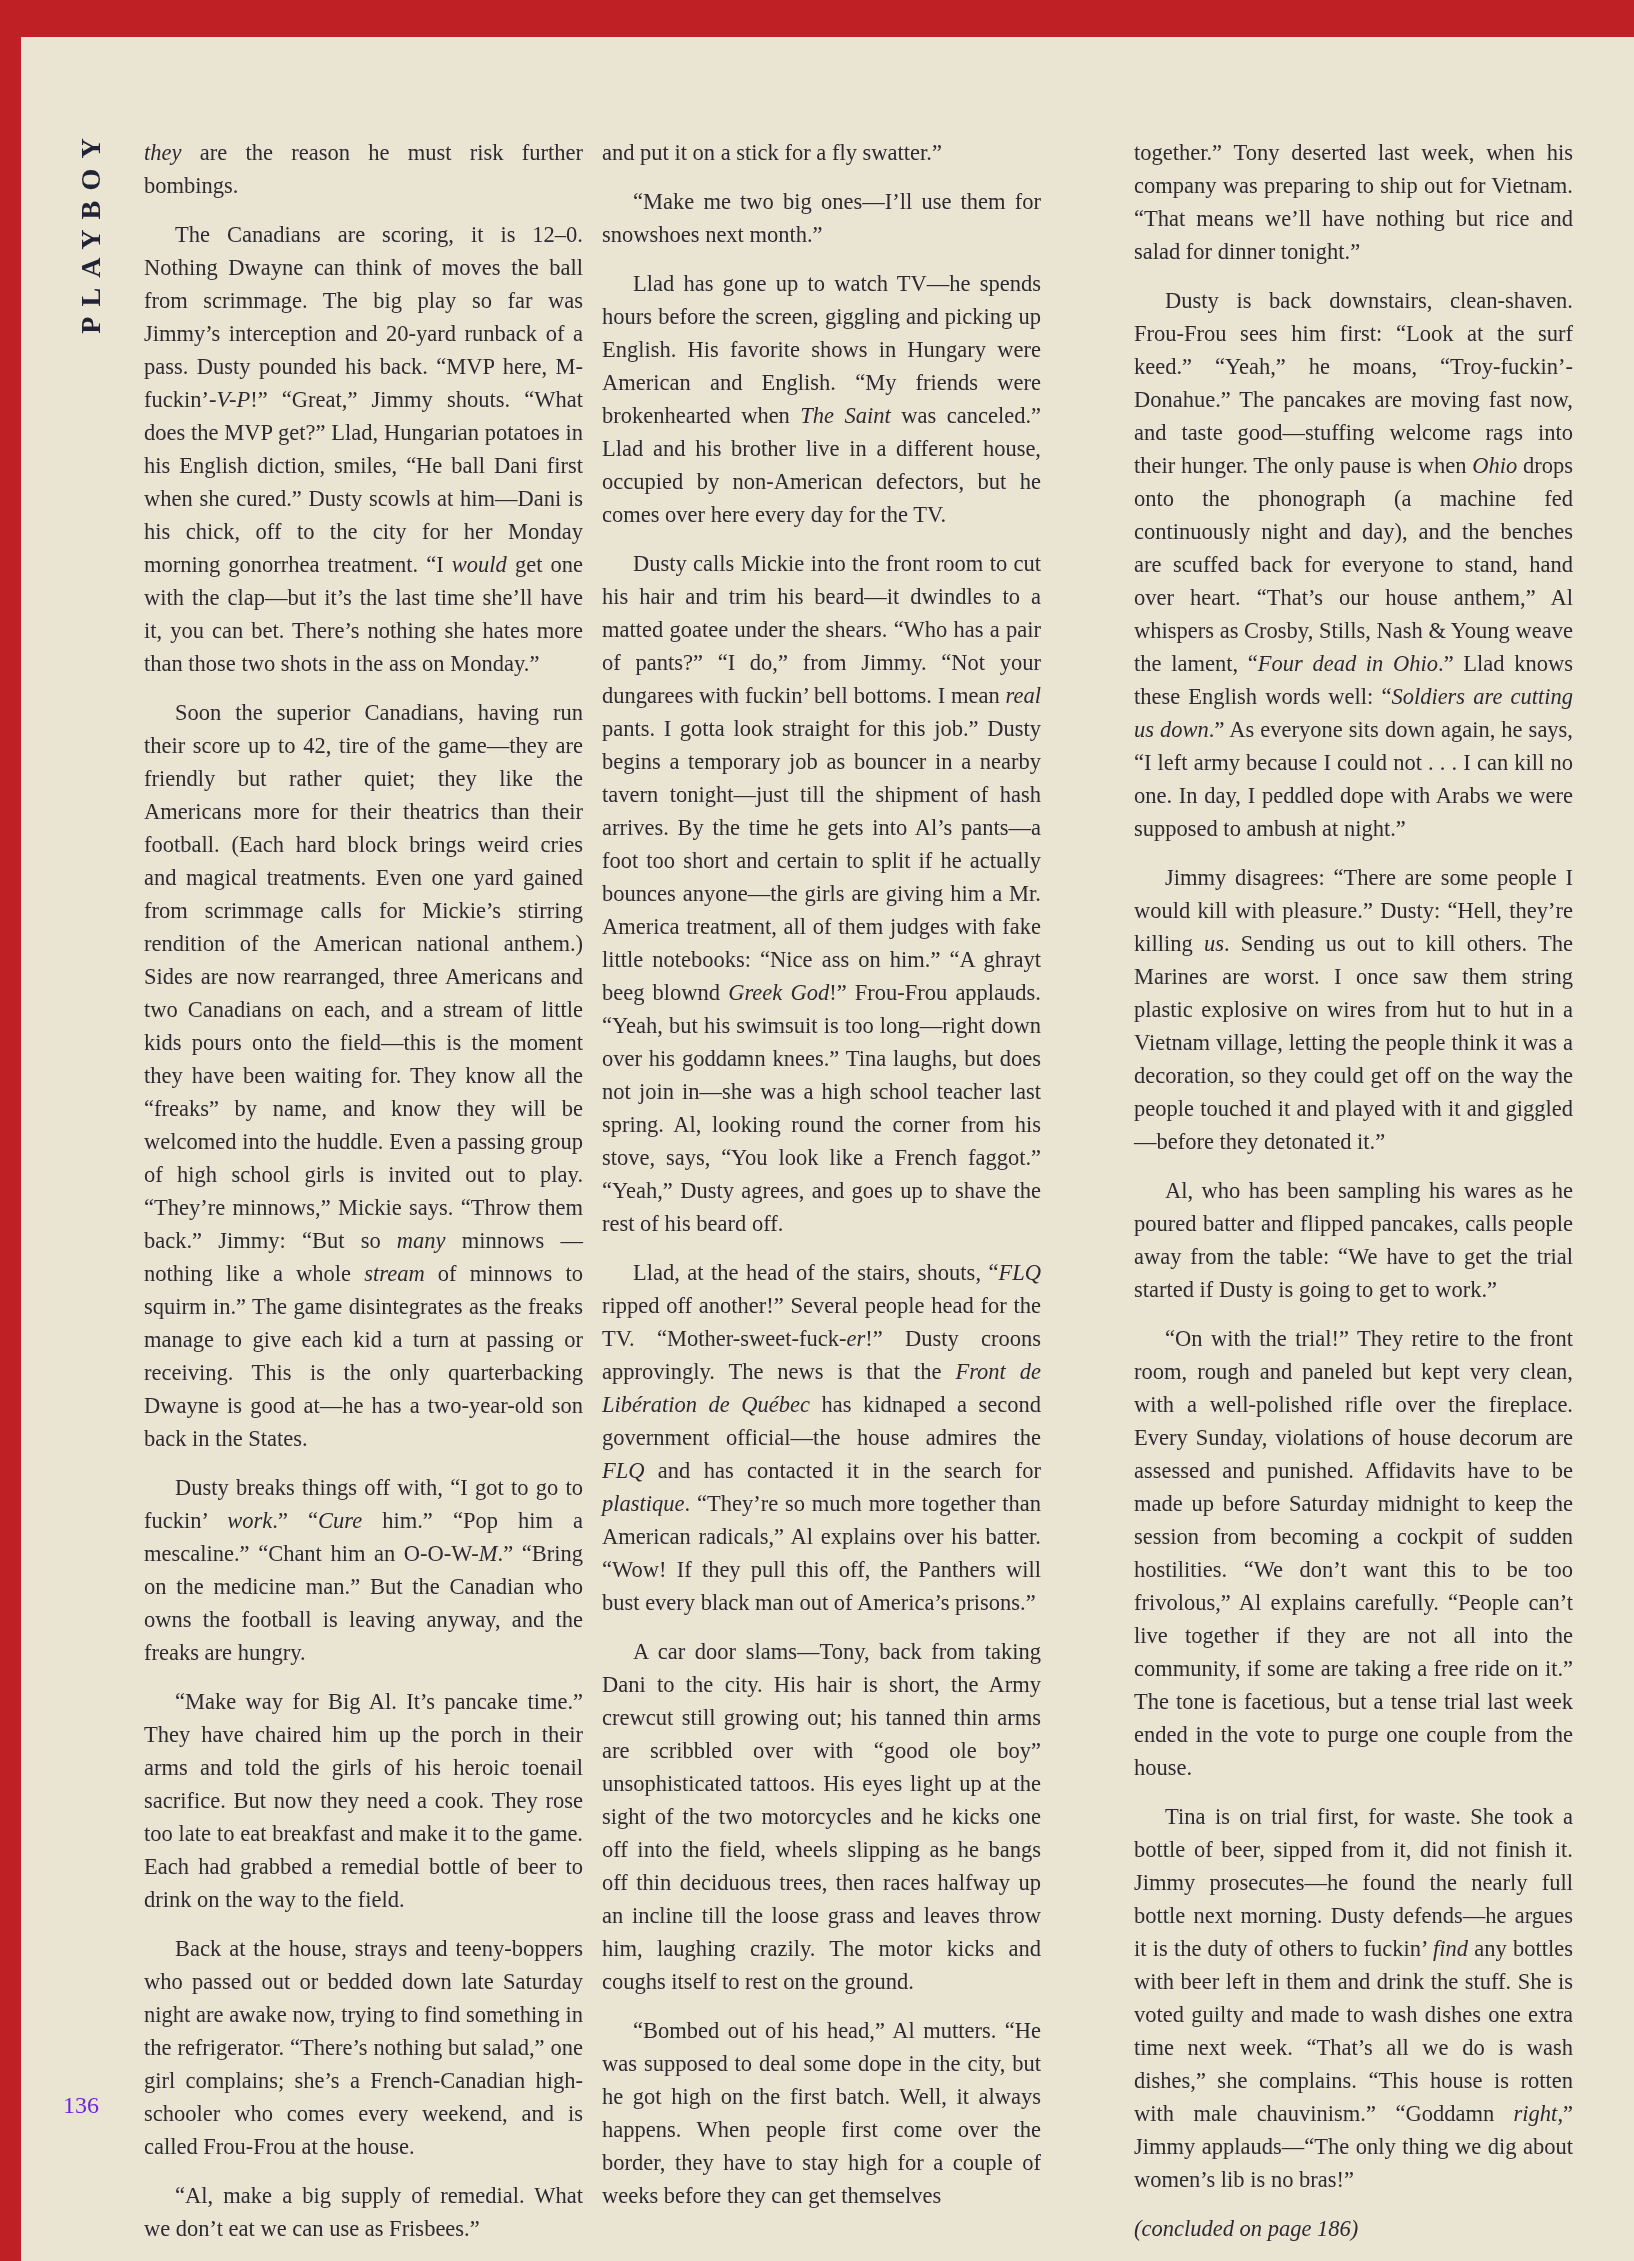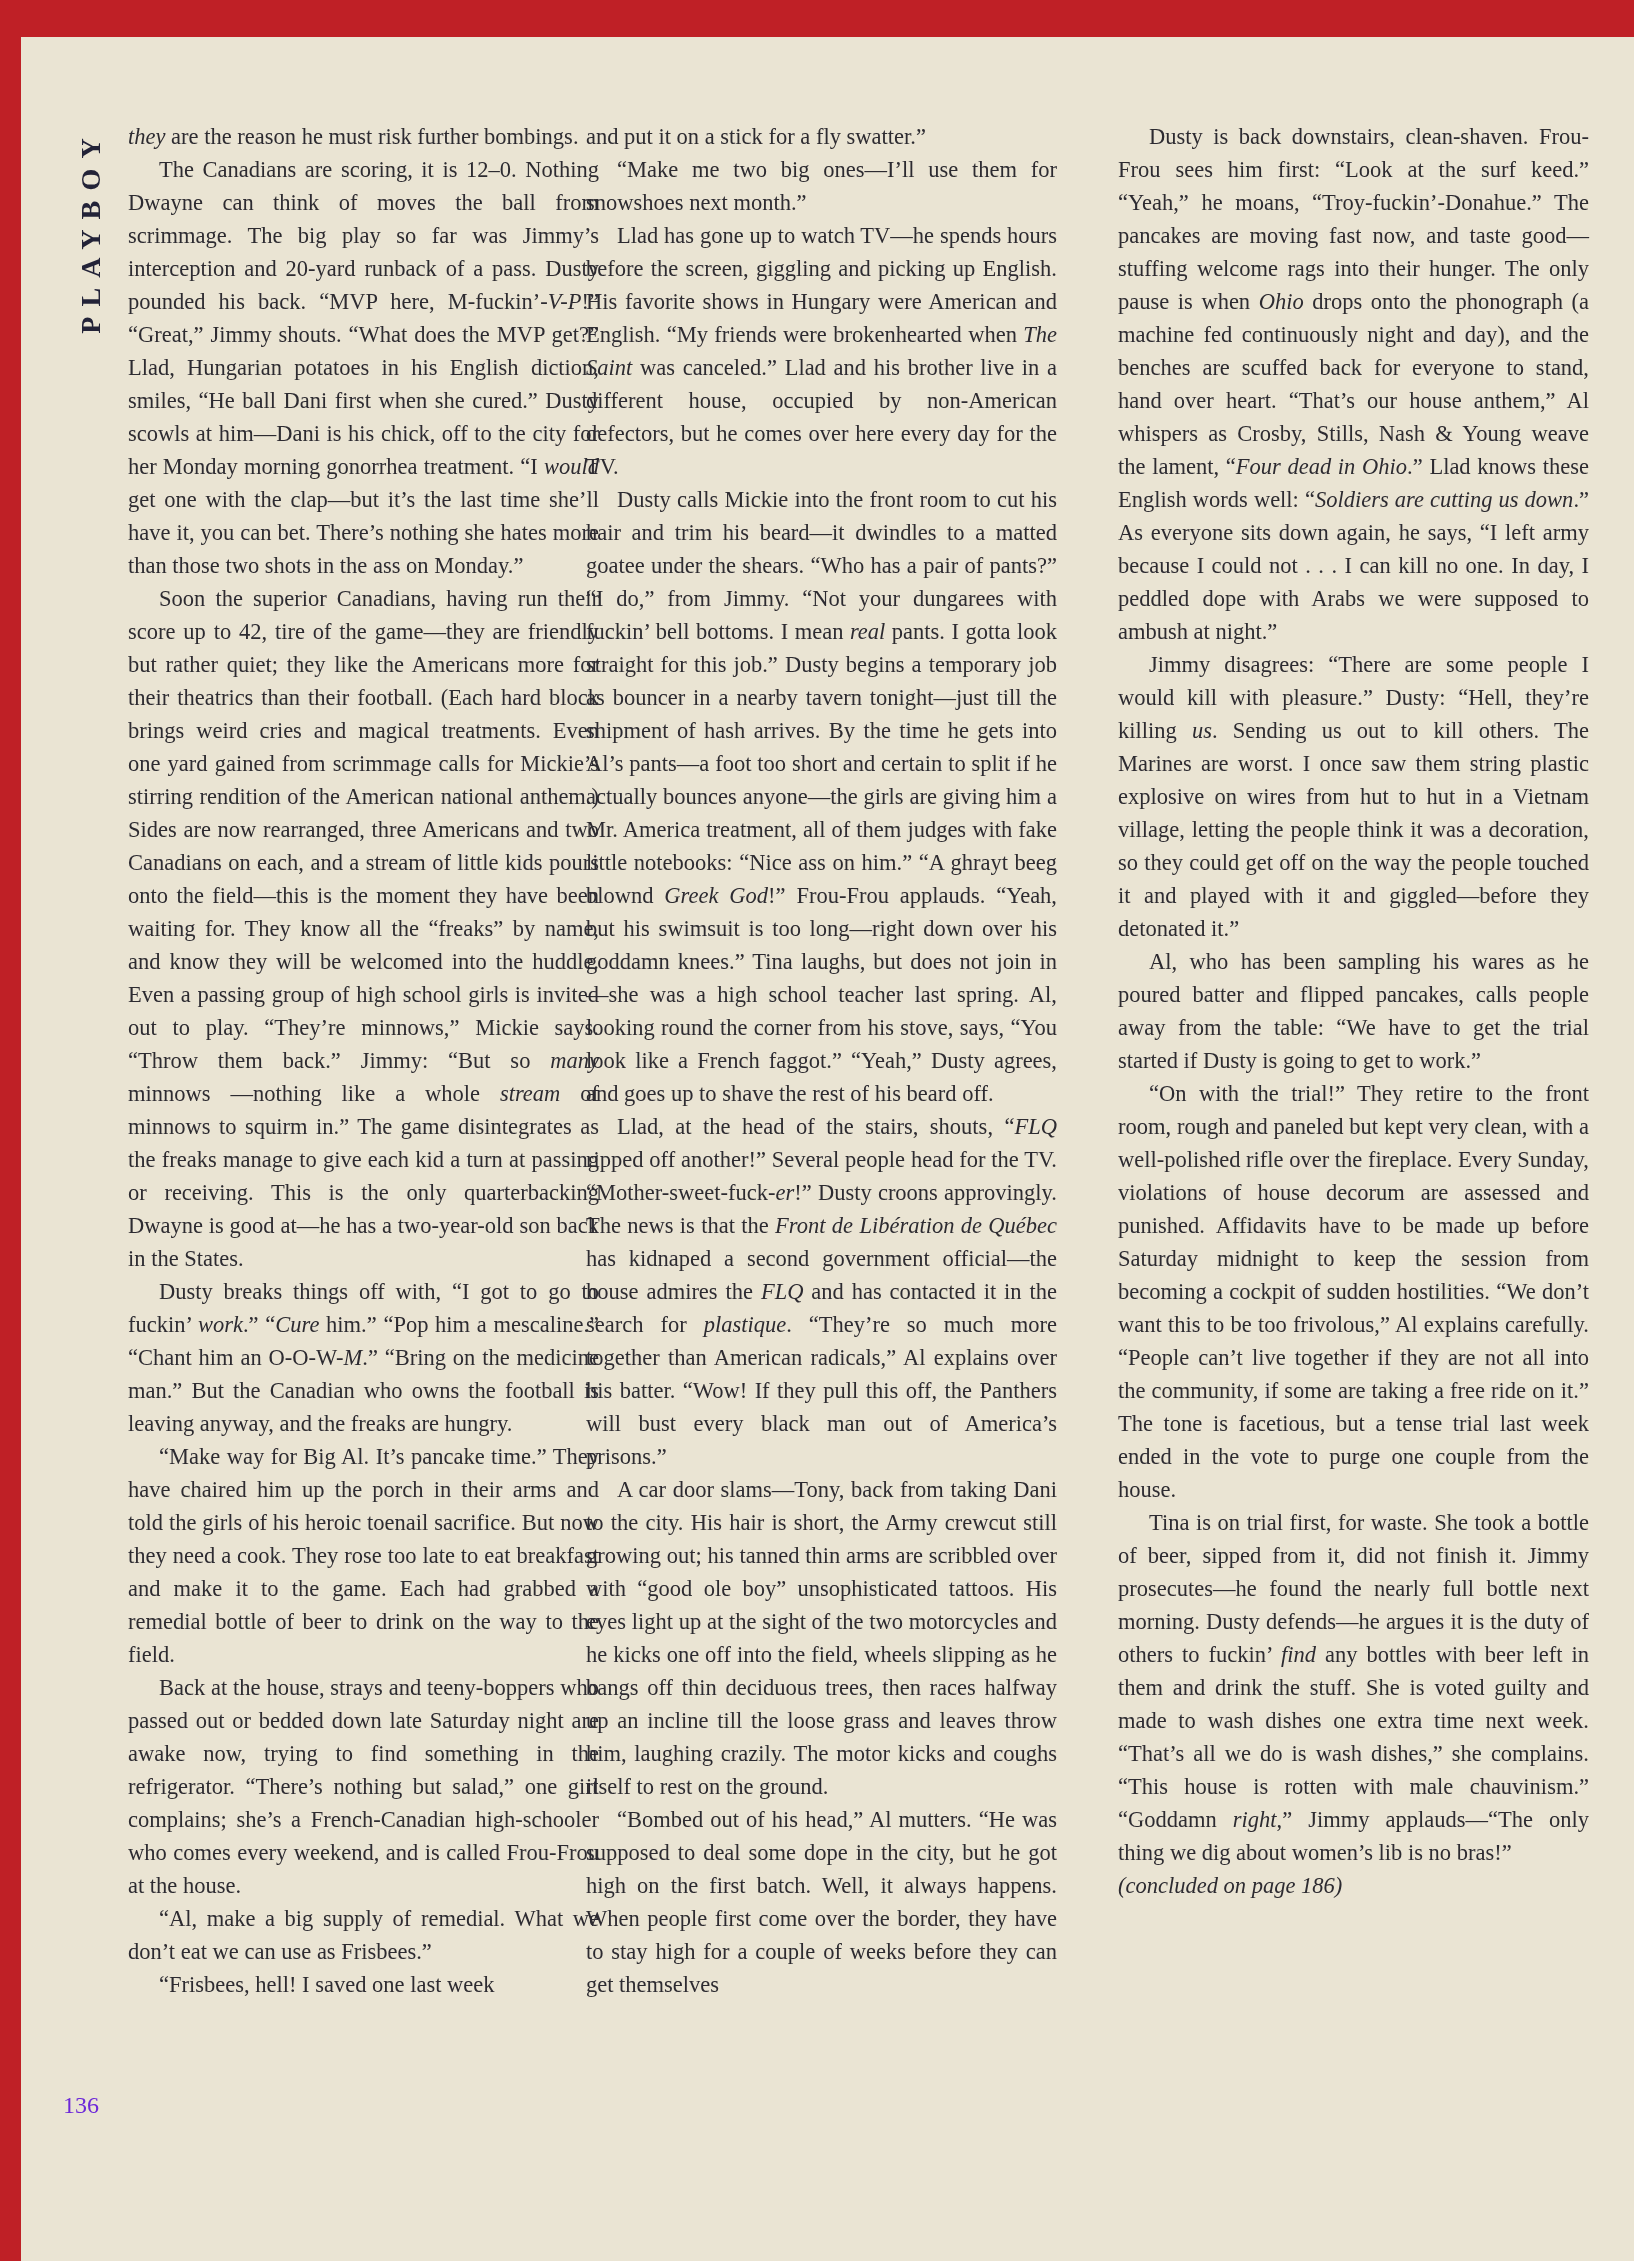--- a/index.html
+++ b/index.html
@@ -37,21 +37,21 @@
     top:120px;
     width:471px;
     font-size:22.5px;
     line-height:33px;
     text-align:justify;
   }
   .col-1{left:128px;}
   .col-2{left:586px;}
   .col-3{left:1118px;}
   .col p{
-    margin:0;
+    margin:16px;
     text-indent:31px;
     text-align:justify;
   }
   .col p.noindent{text-indent:0;}
   .col p.right{text-align:left;text-indent:0;}
   .pagenum{
     position:absolute;
     left:63px;top:2092px;
     font-size:24px;
     color:#6d28d9;
@@ -82,20 +82,21 @@
   <div class="col col-2">
       <p class="noindent">and put it on a stick for a fly swatter.”</p>
       <p>“Make me two big ones—I’ll use them for snowshoes next month.”</p>
       <p>Llad has gone up to watch TV—he spends hours before the screen, giggling and picking up English. His favorite shows in Hungary were American and English. “My friends were brokenhearted when <i>The Saint</i> was canceled.” Llad and his brother live in a different house, occupied by non-American defectors, but he comes over here every day for the TV.</p>
       <p>Dusty calls Mickie into the front room to cut his hair and trim his beard—it dwindles to a matted goatee under the shears. “Who has a pair of pants?” “I do,” from Jimmy. “Not your dungarees with fuckin’ bell bottoms. I mean <i>real</i> pants. I gotta look straight for this job.” Dusty begins a temporary job as bouncer in a nearby tavern tonight—just till the shipment of hash arrives. By the time he gets into Al’s pants—a foot too short and certain to split if he actually bounces anyone—the girls are giving him a Mr. America treatment, all of them judges with fake little notebooks: “Nice ass on him.” “A ghrayt beeg blownd <i>Greek God</i>!” Frou-Frou applauds. “Yeah, but his swimsuit is too long—right down over his goddamn knees.” Tina laughs, but does not join in—she was a high school teacher last spring. Al, looking round the corner from his stove, says, “You look like a French faggot.” “Yeah,” Dusty agrees, and goes up to shave the rest of his beard off.</p>
       <p>Llad, at the head of the stairs, shouts, “<i>FLQ</i> ripped off another!” Several people head for the TV. “Mother-sweet-fuck-<i>er</i>!” Dusty croons approvingly. The news is that the <i>Front de Libération de Québec</i> has kidnaped a second government official—the house admires the <i>FLQ</i> and has contacted it in the search for <i>plastique</i>. “They’re so much more together than American radicals,” Al explains over his batter. “Wow! If they pull this off, the Panthers will bust every black man out of America’s prisons.”</p>
       <p>A car door slams—Tony, back from taking Dani to the city. His hair is short, the Army crewcut still growing out; his tanned thin arms are scribbled over with “good ole boy” unsophisticated tattoos. His eyes light up at the sight of the two motorcycles and he kicks one off into the field, wheels slipping as he bangs off thin deciduous trees, then races halfway up an incline till the loose grass and leaves throw him, laughing crazily. The motor kicks and coughs itself to rest on the ground.</p>
       <p>“Bombed out of his head,” Al mutters. “He was supposed to deal some dope in the city, but he got high on the first batch. Well, it always happens. When people first come over the border, they have to stay high for a couple of weeks before they can get themselves</p>
     </div>
   <div class="col col-3">
+      <p class="noindent">together.” Tony deserted last week, when his company was preparing to ship out for Vietnam. “That means we’ll have nothing but rice and salad for dinner tonight.”</p>
       <p>Dusty is back downstairs, clean-shaven. Frou-Frou sees him first: “Look at the surf keed.” “Yeah,” he moans, “Troy-fuckin’-Donahue.” The pancakes are moving fast now, and taste good—stuffing welcome rags into their hunger. The only pause is when <i>Ohio</i> drops onto the phonograph (a machine fed continuously night and day), and the benches are scuffed back for everyone to stand, hand over heart. “That’s our house anthem,” Al whispers as Crosby, Stills, Nash &amp; Young weave the lament, “<i>Four dead in Ohio</i>.” Llad knows these English words well: “<i>Soldiers are cutting us down</i>.” As everyone sits down again, he says, “I left army because I could not . . . I can kill no one. In day, I peddled dope with Arabs we were supposed to ambush at night.”</p>
       <p>Jimmy disagrees: “There are some people I would kill with pleasure.” Dusty: “Hell, they’re killing <i>us</i>. Sending us out to kill others. The Marines are worst. I once saw them string plastic explosive on wires from hut to hut in a Vietnam village, letting the people think it was a decoration, so they could get off on the way the people touched it and played with it and giggled—before they detonated it.”</p>
       <p>Al, who has been sampling his wares as he poured batter and flipped pancakes, calls people away from the table: “We have to get the trial started if Dusty is going to get to work.”</p>
       <p>“On with the trial!” They retire to the front room, rough and paneled but kept very clean, with a well-polished rifle over the fireplace. Every Sunday, violations of house decorum are assessed and punished. Affidavits have to be made up before Saturday midnight to keep the session from becoming a cockpit of sudden hostilities. “We don’t want this to be too frivolous,” Al explains carefully. “People can’t live together if they are not all into the community, if some are taking a free ride on it.” The tone is facetious, but a tense trial last week ended in the vote to purge one couple from the house.</p>
       <p>Tina is on trial first, for waste. She took a bottle of beer, sipped from it, did not finish it. Jimmy prosecutes—he found the nearly full bottle next morning. Dusty defends—he argues it is the duty of others to fuckin’ <i>find</i> any bottles with beer left in them and drink the stuff. She is voted guilty and made to wash dishes one extra time next week. “That’s all we do is wash dishes,” she complains. “This house is rotten with male chauvinism.” “Goddamn <i>right</i>,” Jimmy applauds—“The only thing we dig about women’s lib is no bras!”</p>
       <p class="right"><i>(concluded on page 186)</i></p>
     </div>
 
   <div class="pagenum">136</div>
 </div>

